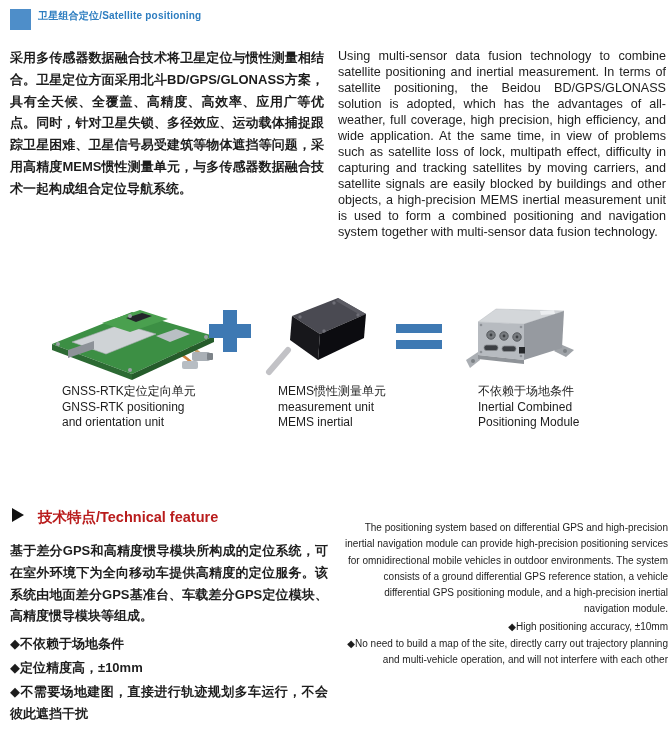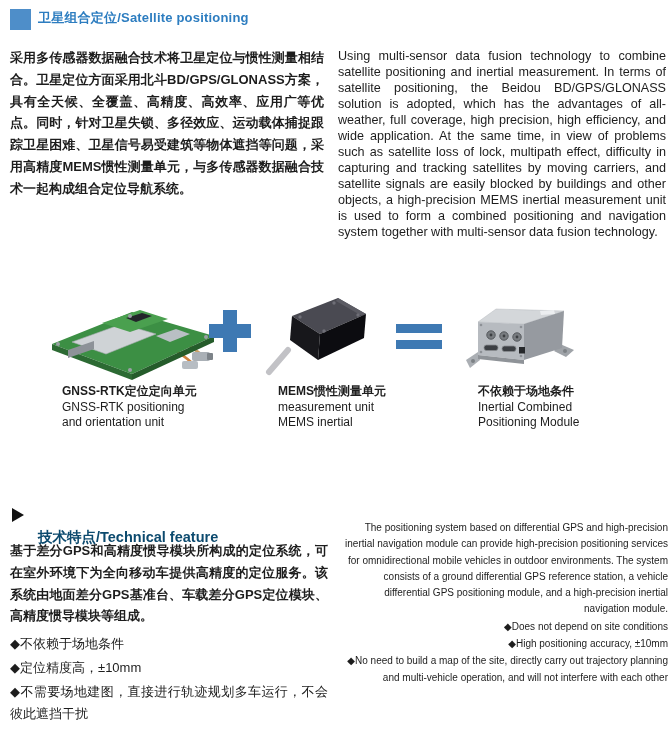--- a/index.html
+++ b/index.html
@@ -5,21 +5,21 @@
   html,body { margin:0; padding:0; }
   body {
     width:670px; height:742px; position:relative; background:#ffffff;
     font-family:"Liberation Sans","DejaVu Sans",sans-serif; color:#1d1d1d;
     overflow:hidden;
   }
   .abs { position:absolute; }
 
   
   .hdr-square { left:10px; top:9px; width:21px; height:21px; background:#4e8ec9; }
-  .hdr-title  { left:38px; top:9px; font-size:13px; font-weight:bold; color:#2d7dc0; letter-spacing:.2px; white-space:nowrap; }
+  .hdr-title  { left:38px; top:9px; font-size:10px; font-weight:bold; color:#2d7dc0; letter-spacing:.2px; white-space:nowrap; }
 
   
   .zh-par { font-size:13px; line-height:21.8px; text-align:justify; font-weight:600; color:#1d1d1d; }
   .en-par { font-size:12.6px; line-height:16px; text-align:justify; color:#1d1d1d; }
   .zh1 { left:10px;  top:47px; width:314px; }
   .en1 { left:338px; top:48px; width:328px; }
 
   
   .figure { left:0; top:288px; width:670px; height:162px; }
   .img-gnss  { left:44px;  top:4px;  width:178px; height:90px; }
@@ -27,35 +27,35 @@
   .img-box   { left:466px; top:6px;  width:112px; height:84px; }
 
   .plus-wrap { left:209px; top:22px; width:42px; height:42px; }
   .plus-v { position:absolute; left:14px; top:0;  width:14px; height:42px; background:#3e79b3; }
   .plus-h { position:absolute; left:0;  top:14px; width:42px; height:14px; background:#3e79b3; }
   .eq-wrap { left:396px; top:36px; width:46px; height:25px; }
   .eq-bar { width:46px; height:9px; background:#3e79b3; }
   .eq-bar + .eq-bar { margin-top:7px; }
 
   .caption { font-size:12px; line-height:15.5px; color:#1d1d1d; }
-  .caption .cap-zh { font-weight:700; }
+  .caption .cap-zh { font-weight:400; }
   .cap1 { left:62px;  top:96px; width:175px; }
   .cap2 { left:278px; top:96px; width:150px; }
   .cap3 { left:478px; top:96px; width:165px; }
 
   
   .tri { left:12px; top:508px; width:0; height:0;
          border-left:12px solid #121212; border-top:7px solid transparent; border-bottom:7px solid transparent; }
-  .hdr2-title { left:38px; top:528px; font-size:14.5px; font-weight:bold; color:#0c4a6e; white-space:nowrap; }
+  .hdr2-title { left:38px; top:508px; font-size:14.5px; font-weight:bold; color:#b91c1c; white-space:nowrap; }
 
   
   .zh2 { left:10px;  top:540px; width:318px; }
   .en2 { left:338px; top:520px; width:330px; font-size:10px; line-height:16.3px; text-align:right; }
   .zh-bullets { margin-top:6px; }
-  .zh-bullets .bullet { font-size:13px; line-height:21.8px; font-weight:400; margin-top:2px; }
+  .zh-bullets .bullet { font-size:13px; line-height:21.8px; font-weight:700; margin-top:2px; }
   .en-bullets .bullet { margin-top:1px; }
 </style>
 </head>
 <body>
 
 <div class="abs hdr-square"></div>
 <div class="abs hdr-title">卫星组合定位/Satellite positioning</div>
 
 <div class="abs zh-par zh1">采用多传感器数据融合技术将卫星定位与惯性测量相结合。卫星定位方面采用北斗BD/GPS/GLONASS方案，具有全天候、全覆盖、高精度、高效率、应用广等优点。同时，针对卫星失锁、多径效应、运动载体捕捉跟踪卫星困难、卫星信号易受建筑等物体遮挡等问题，采用高精度MEMS惯性测量单元，与多传感器数据融合技术一起构成组合定位导航系统。</div>
 <div class="abs en-par en1">Using multi-sensor data fusion technology to combine satellite positioning and inertial measurement. In terms of satellite positioning, the Beidou BD/GPS/GLONASS solution is adopted, which has the advantages of all-weather, full coverage, high precision, high efficiency, and wide application. At the same time, in view of problems such as satellite loss of lock, multipath effect, difficulty in capturing and tracking satellites by moving carriers, and satellite signals are easily blocked by buildings and other objects, a high-precision MEMS inertial measurement unit is used to form a combined positioning and navigation system together with multi-sensor data fusion technology.</div>
@@ -154,17 +154,16 @@
   <div class="zh-bullets">
     <div class="bullet">◆不依赖于场地条件</div>
     <div class="bullet">◆定位精度高，±10mm</div>
     <div class="bullet">◆不需要场地建图，直接进行轨迹规划多车运行，不会彼此遮挡干扰</div>
   </div>
 </div>
 
 <div class="abs en2">
   <div>The positioning system based on differential GPS and high-precision inertial navigation module can provide high-precision positioning services for omnidirectional mobile vehicles in outdoor environments. The system consists of a ground differential GPS reference station, a vehicle differential GPS positioning module, and a high-precision inertial navigation module.</div>
   <div class="en-bullets">
-    <div class="bullet">◆Does not depend on site conditions</div>
     <div class="bullet">◆High positioning accuracy, ±10mm</div>
     <div class="bullet">◆No need to build a map of the site, directly carry out trajectory planning and multi-vehicle operation, and will not interfere with each other</div>
   </div>
 </div>
 
 </body></html>

